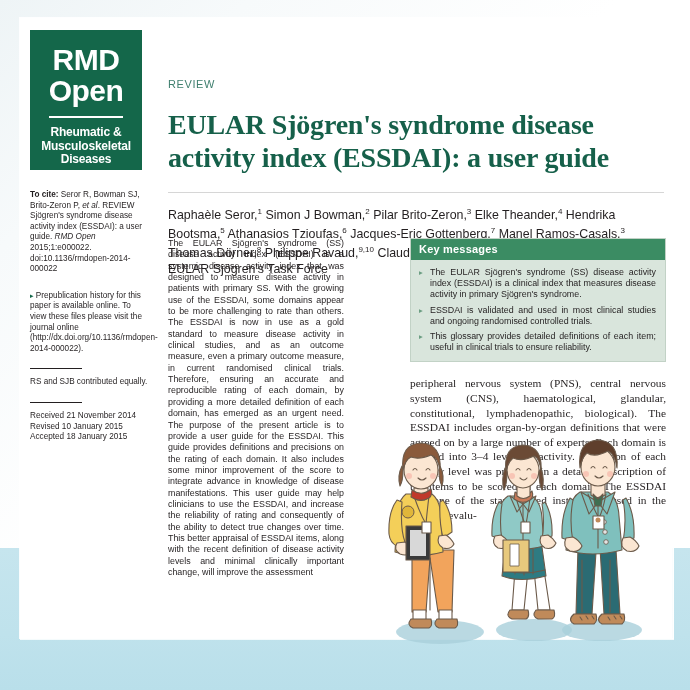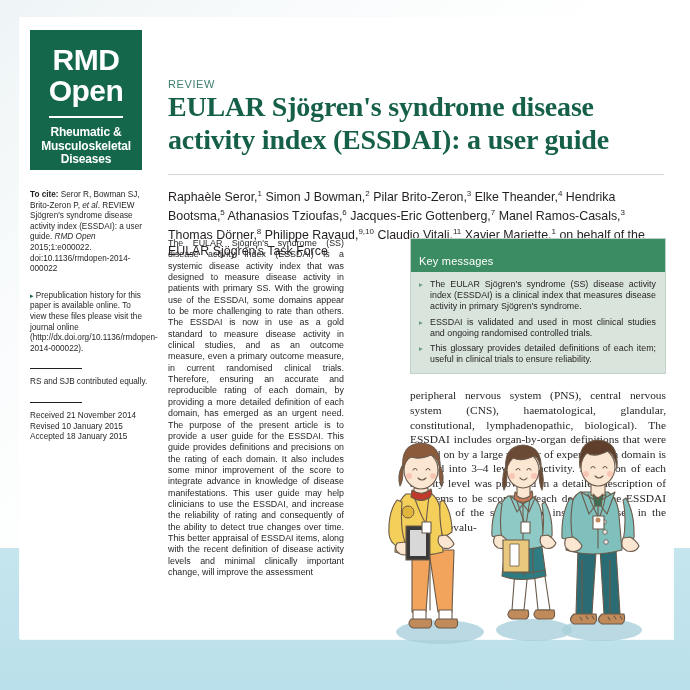--- a/index.html
+++ b/index.html
@@ -60,21 +60,21 @@
   .tri{color:#14674a;font-size:7px;}
   .hr-thin{width:52px;height:1px;background:#231f20;margin:14px 0 8px 0;}
   .dates{font-size:8.2px;line-height:10.6px;color:#231f20;}
 
   
   .main{position:absolute;left:168px;top:38px;width:496px;}
   .kicker{
     font-size:11px;letter-spacing:.6px;color:#3f7f6e;font-weight:normal;margin-top:40px;
   }
   .title{
-    margin-top:0;
+    margin-top:18px;
     font-family:"Liberation Serif", serif;
     font-size:28px;line-height:33px;font-weight:bold;color:#16604a;
     letter-spacing:-0.2px;
   }
   .title-rule{width:496px;height:1px;background:#d6d6d6;margin-top:18px;}
   .authors{
     margin-top:11px;font-size:12.4px;line-height:16px;color:#231f20;
   }
   .authors sup{font-size:8px;vertical-align:super;}
 
@@ -88,22 +88,22 @@
   }
   .abs-p{
     font-size:8.9px;line-height:11.35px;color:#231f20;text-align:justify;
   }
 
   .kbox{
     background:#d9e5dc;width:256px;box-sizing:border-box;
     border:1px solid #c2d2c6;
   }
   .kbox-h{
-    background:#3b8c63;color:#ffffff;font-size:11px;font-weight:normal;
-    padding:16px 8px 5px 8px;letter-spacing:.2px;
+    background:#3b8c63;color:#ffffff;font-size:11px;font-weight:bold;
+    padding:4px 8px 5px 8px;letter-spacing:.2px;
   }
   .kbox-body{padding:7px 9px 8px 8px;}
   .kmsg{
     display:flex;font-size:8.9px;line-height:11.2px;color:#231f20;margin-bottom:4px;
     text-align:justify;
   }
   .kmsg:last-child{margin-bottom:0;}
   .kmsg .bullet{color:#6c9e83;font-size:7.5px;width:11px;flex:0 0 11px;line-height:12px;}
   .kmsg .ktext{flex:1;}
 

